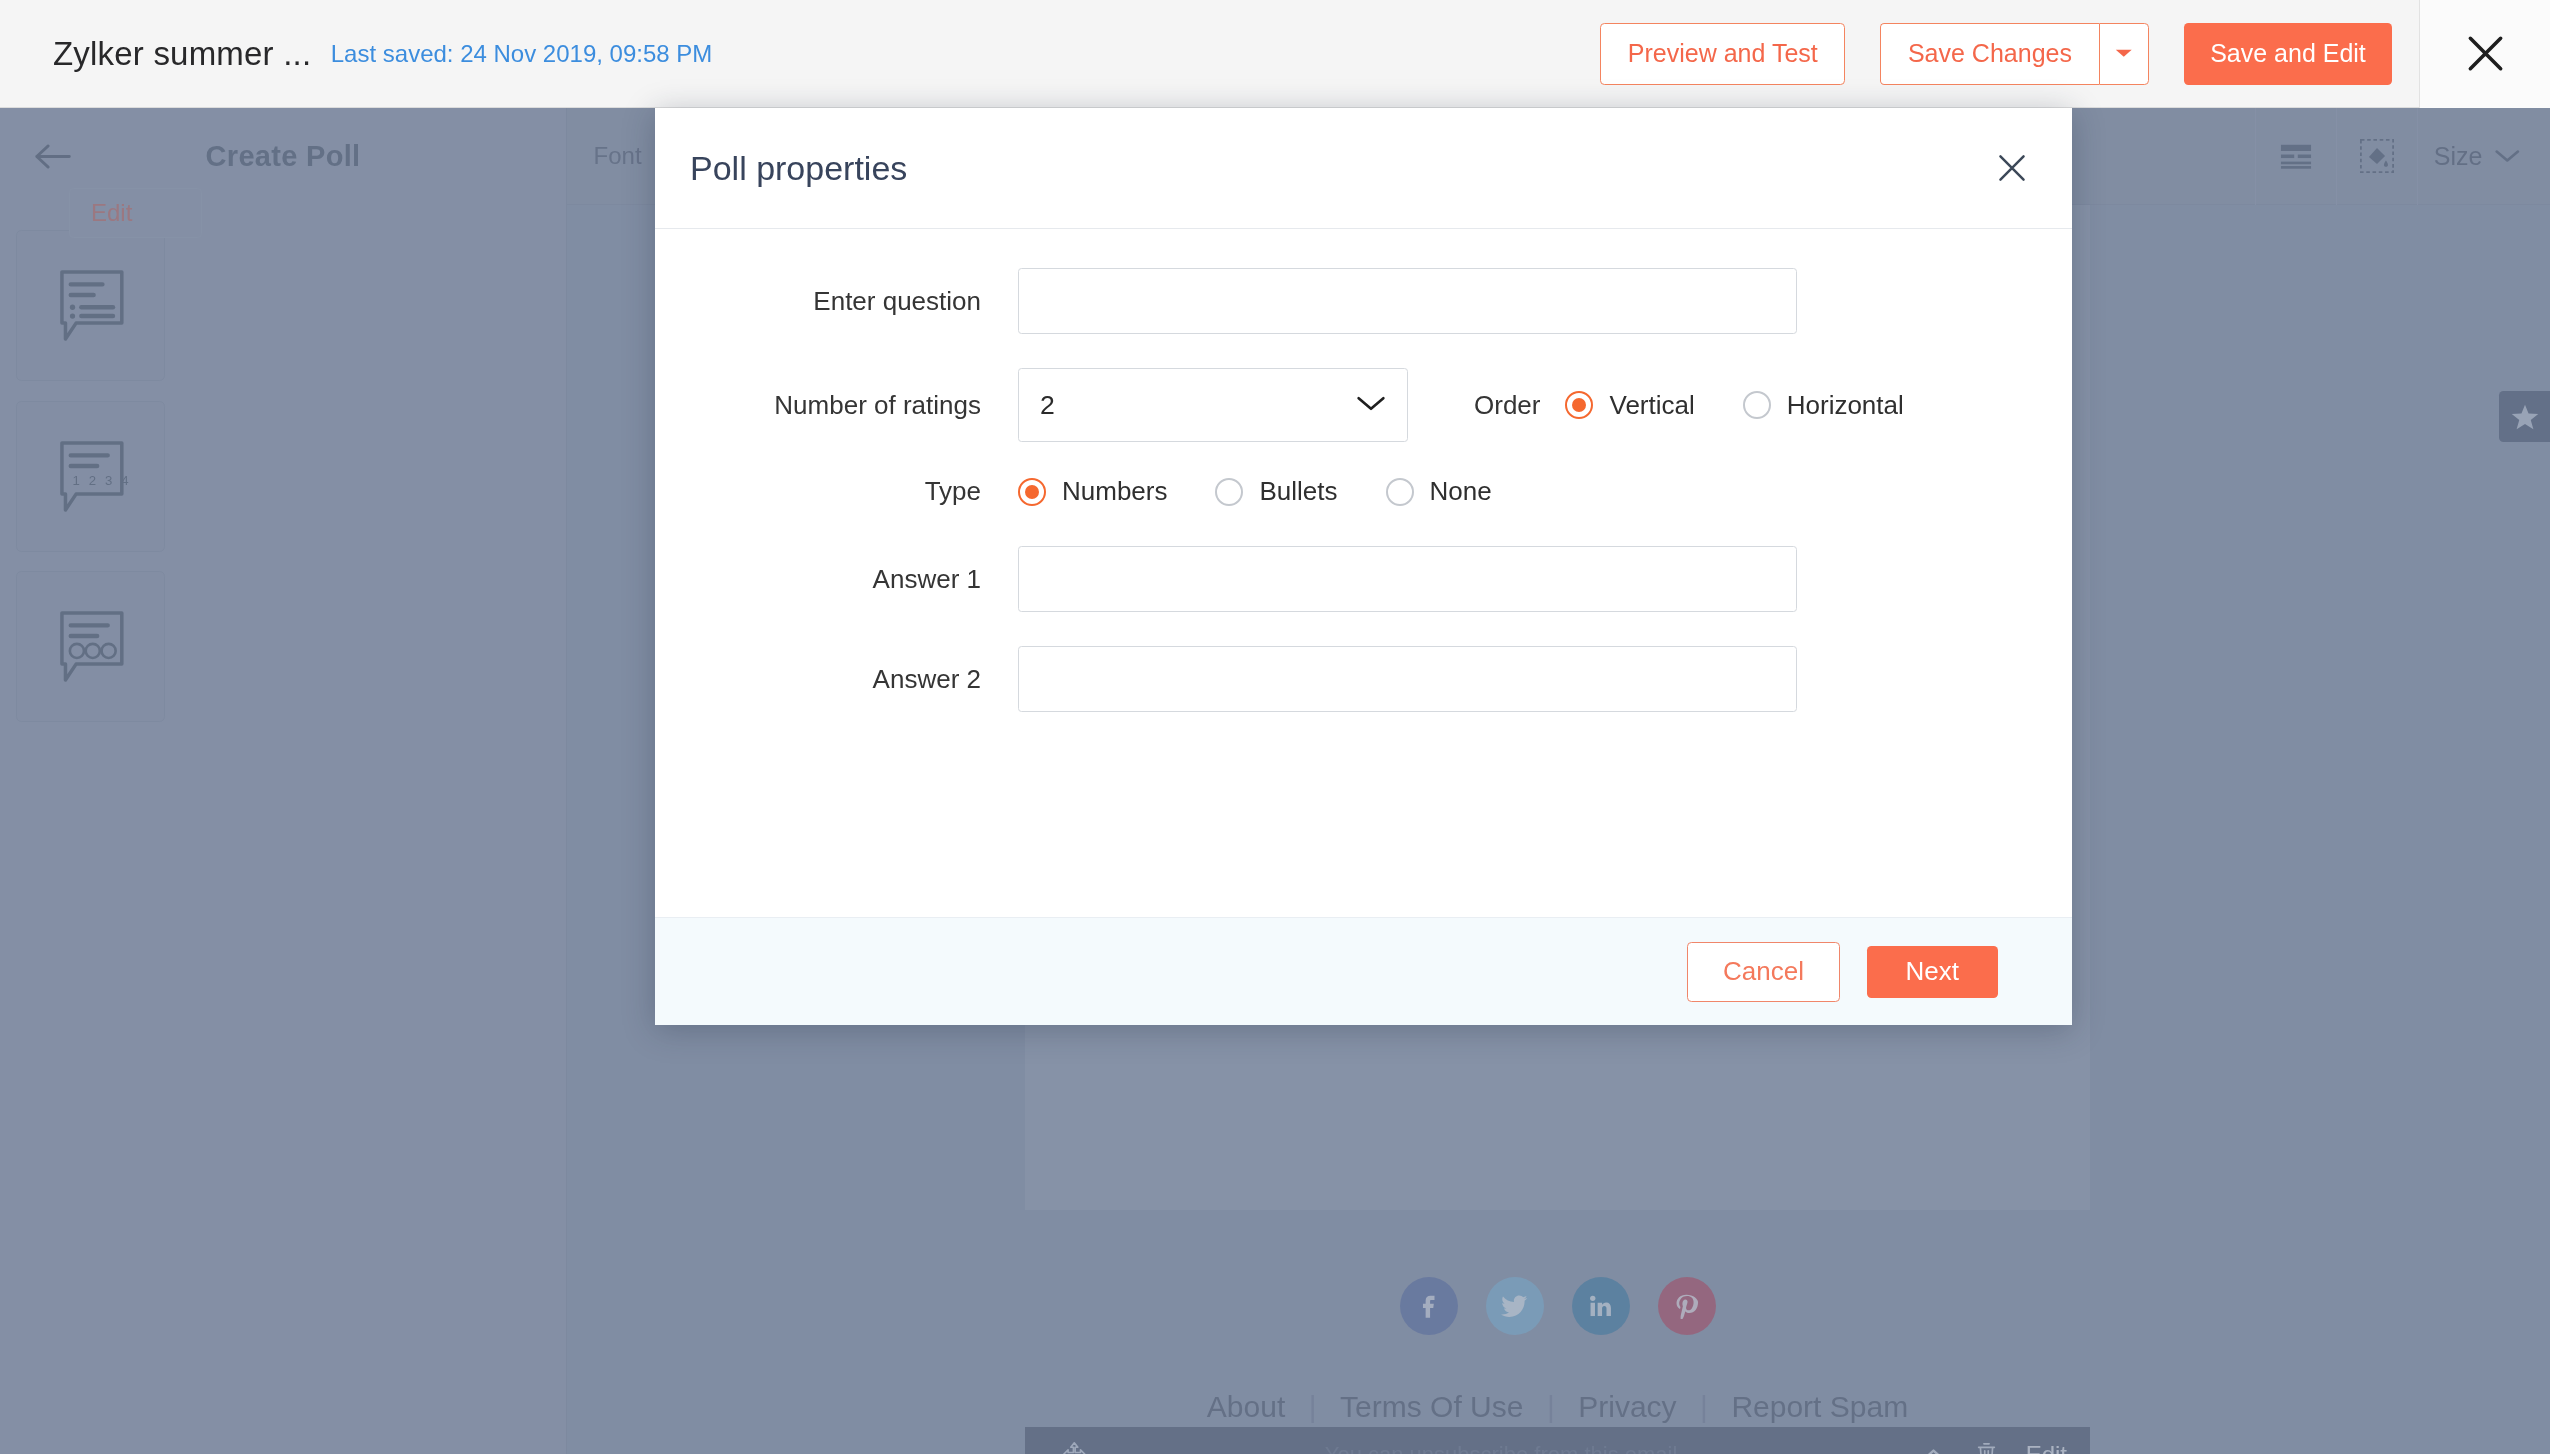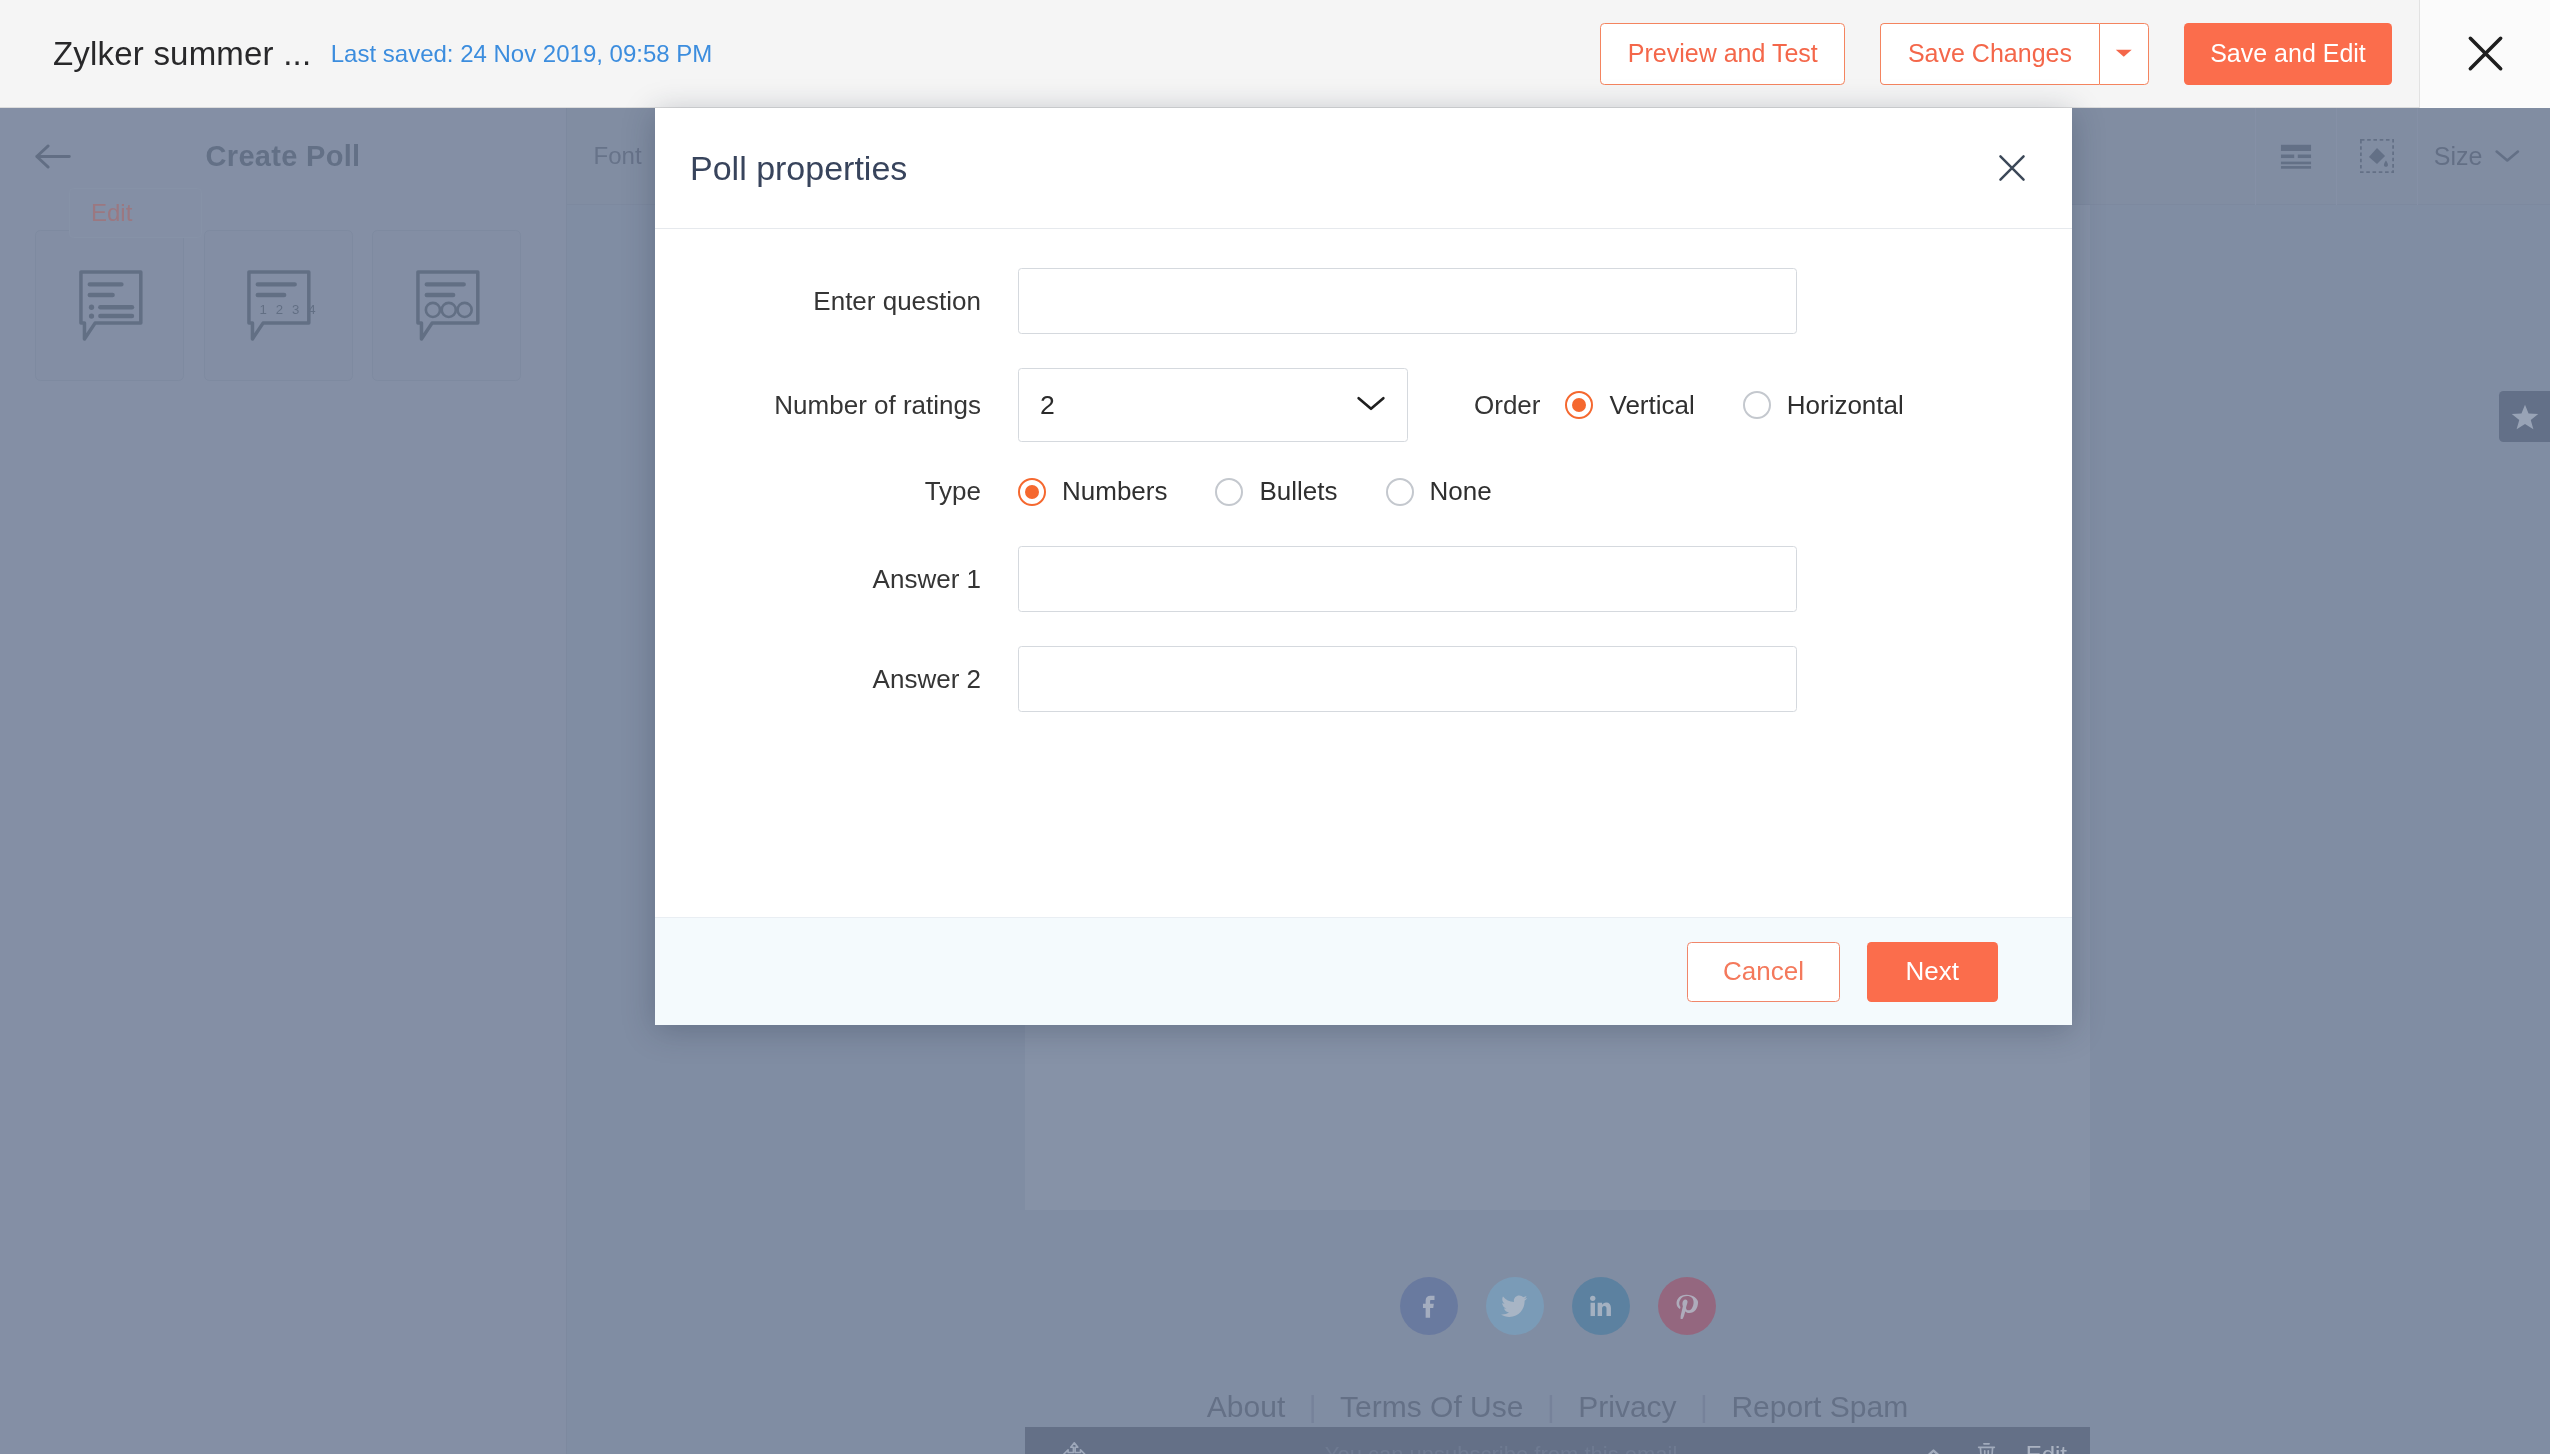--- a/index.html
+++ b/index.html
@@ -75,21 +75,21 @@
     background: #949eb1; border-right: 0.9px solid #8591a5;
   }
   .lp-head { height: 97px; display: flex; align-items: center; position: relative; }
   .lp-back { position: absolute; left: 26.6px; top: 50%; transform: translateY(-50%);
     width: 53px; height: 53px; display: flex; align-items: center; justify-content: center;
     cursor: pointer; }
   .lp-title {
     width: 100%; text-align: center; font-size: 29px; color: #4c596d;
     font-weight: 700; letter-spacing: 0.3px;
   }
-  .lp-cards { display: flex; gap: 19.5px; padding: 0 35px; margin-top: 25px; }
+  .lp-cards { display: flex; gap: 19.5px; padding: 0 16px; margin-top: 25px; flex-direction: column; }
   .lp-card {
     width: 149px; height: 151px; border: 0.9px solid #8893a7; border-radius: 5.3px;
     background: #929cb0; display: flex; align-items: center; justify-content: center;
     cursor: pointer;
   }
 
   
   .toolbar {
     position: absolute; top: 0; left: 567px; width: 1984px; height: 97px;
     background: #8e99ac; border-bottom: 0.9px solid #8591a5;
@@ -210,21 +210,21 @@
     display: flex; align-items: center; justify-content: flex-end;
     padding-right: 74px; gap: 26.6px;
   }
   .btn-cancel {
     height: 60px; padding: 0 35px; border: 1.8px solid #f0866a; border-radius: 4.4px;
     background: #fff; color: #f4795c; font-size: 26px;
     display: flex; align-items: center; cursor: pointer;
     font-family: "Liberation Sans", sans-serif;
   }
   .btn-next {
-    height: 60px; padding: 0 39px; border: none; border-radius: 4.4px;
+    height: 52px; padding: 0 39px; border: none; border-radius: 4.4px;
     background: #fb6d4c; color: #fff; font-size: 26px;
     display: flex; align-items: center; cursor: pointer;
     font-family: "Liberation Sans", sans-serif;
   }
 </style>
 </head>
 <body>
 
 <div class="workspace">
 

